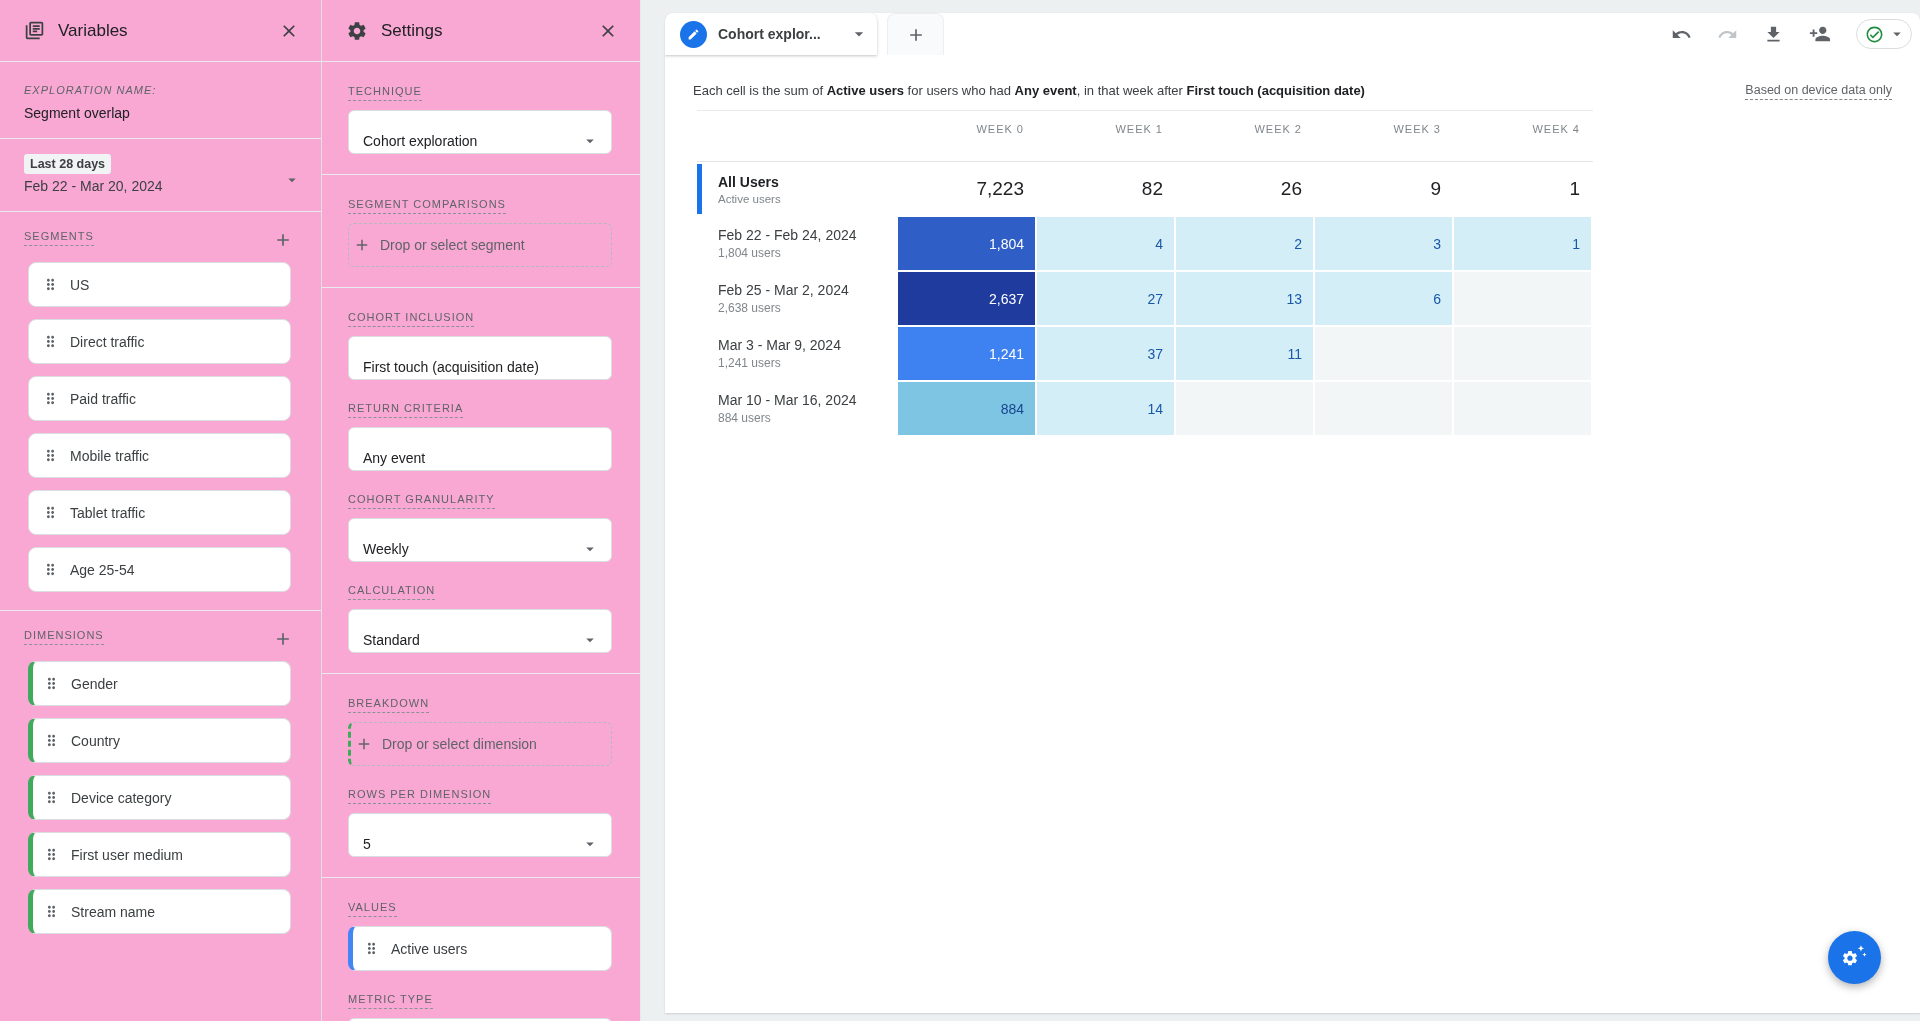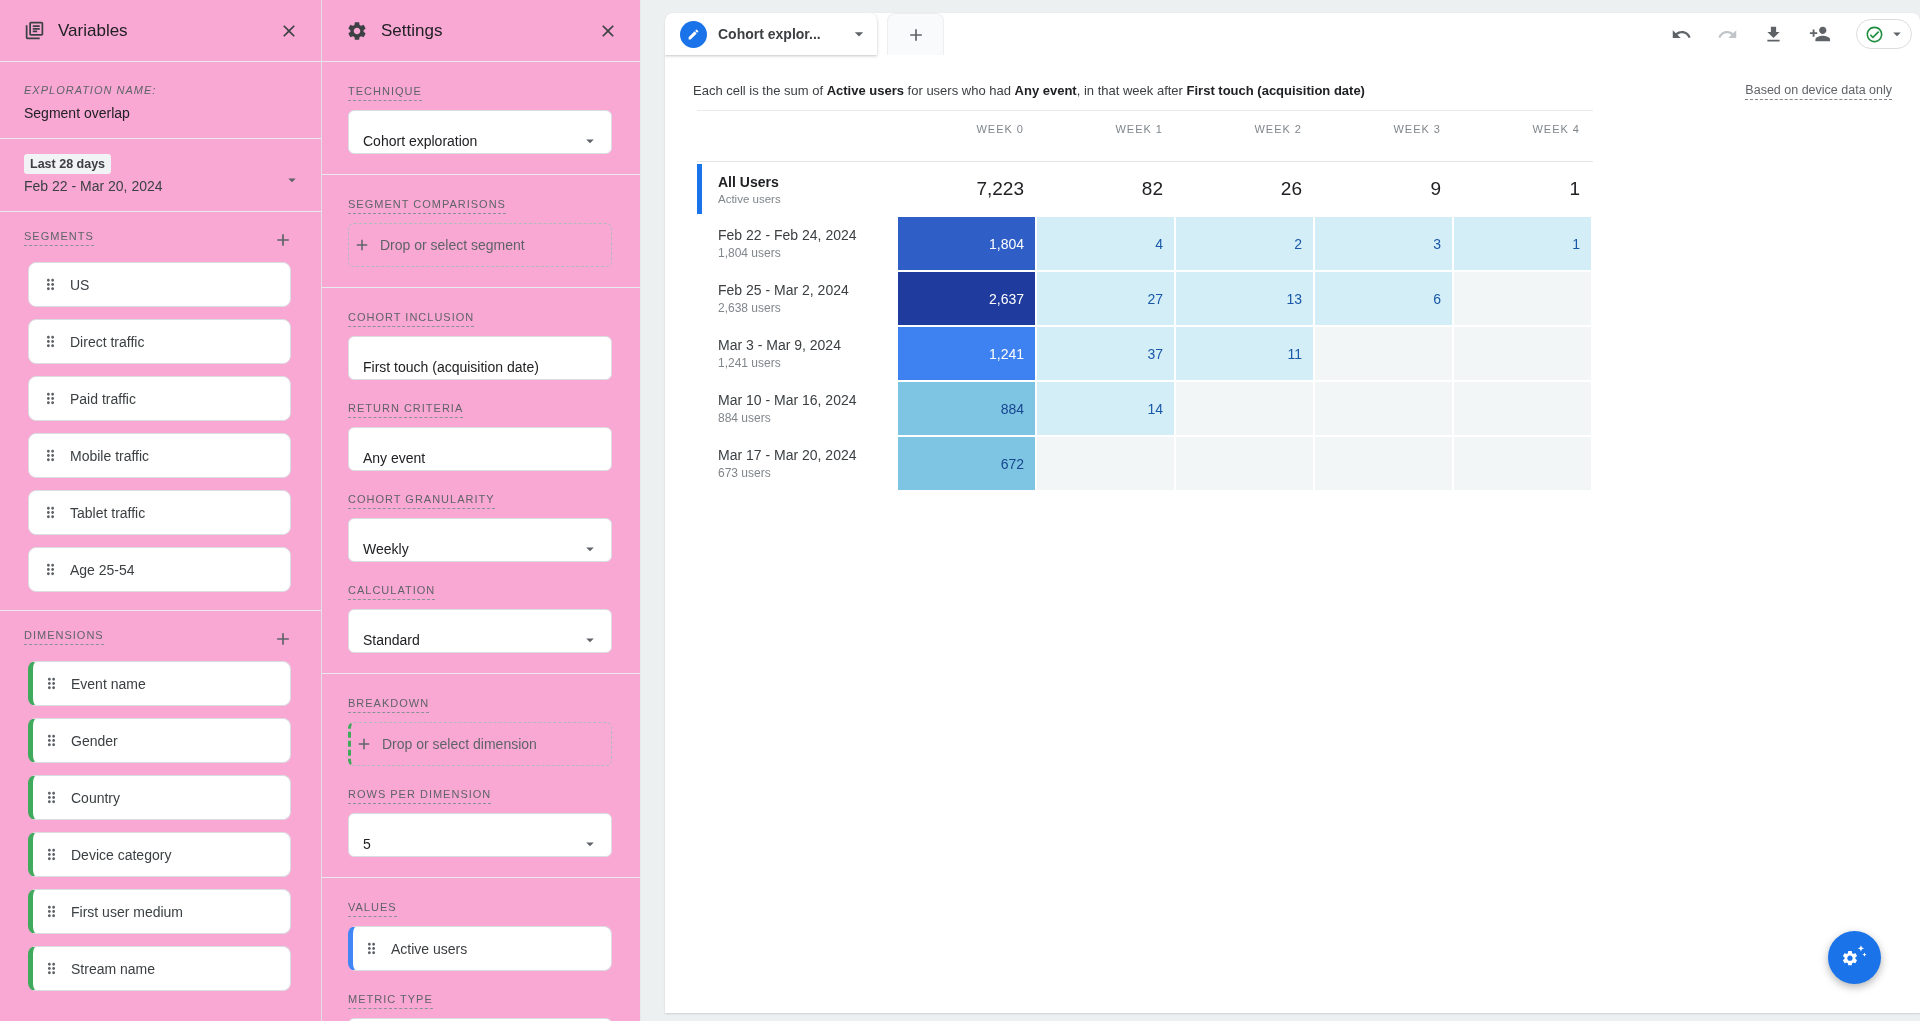--- a/index.html
+++ b/index.html
@@ -216,28 +216,20 @@
             <path d="M19 13h-6v6h-2v-6H5v-2h6V5h2v6h6z"></path>
           </svg>
       </button>
     </div>
     <div class="chip dim">
       <span>
           <svg width="17" height="17" viewBox="0 0 24 24" fill="#5f6368">
             <path d="M11 18c0 1.1-.9 2-2 2s-2-.9-2-2 .9-2 2-2 2 .9 2 2zm-2-8c-1.1 0-2 .9-2 2s.9 2 2 2 2-.9 2-2-.9-2-2-2zm0-6c-1.1 0-2 .9-2 2s.9 2 2 2 2-.9 2-2-.9-2-2-2zm6 4c1.1 0 2-.9 2-2s-.9-2-2-2-2 .9-2 2 .9 2 2 2zm0 2c-1.1 0-2 .9-2 2s.9 2 2 2 2-.9 2-2-.9-2-2-2zm0 6c-1.1 0-2 .9-2 2s.9 2 2 2 2-.9 2-2-.9-2-2-2z"></path>
           </svg>
         </span>
-      <span class="chip-label">Event name</span>
-    </div>
-    <div class="chip dim">
-      <span>
-          <svg width="17" height="17" viewBox="0 0 24 24" fill="#5f6368">
-            <path d="M11 18c0 1.1-.9 2-2 2s-2-.9-2-2 .9-2 2-2 2 .9 2 2zm-2-8c-1.1 0-2 .9-2 2s.9 2 2 2 2-.9 2-2-.9-2-2-2zm0-6c-1.1 0-2 .9-2 2s.9 2 2 2 2-.9 2-2-.9-2-2-2zm6 4c1.1 0 2-.9 2-2s-.9-2-2-2-2 .9-2 2 .9 2 2 2zm0 2c-1.1 0-2 .9-2 2s.9 2 2 2 2-.9 2-2-.9-2-2-2zm0 6c-1.1 0-2 .9-2 2s.9 2 2 2 2-.9 2-2-.9-2-2-2z"></path>
-          </svg>
-        </span>
       <span class="chip-label">Gender</span>
     </div>
     <div class="chip dim">
       <span>
           <svg width="17" height="17" viewBox="0 0 24 24" fill="#5f6368">
             <path d="M11 18c0 1.1-.9 2-2 2s-2-.9-2-2 .9-2 2-2 2 .9 2 2zm-2-8c-1.1 0-2 .9-2 2s.9 2 2 2 2-.9 2-2-.9-2-2-2zm0-6c-1.1 0-2 .9-2 2s.9 2 2 2 2-.9 2-2-.9-2-2-2zm6 4c1.1 0 2-.9 2-2s-.9-2-2-2-2 .9-2 2 .9 2 2 2zm0 2c-1.1 0-2 .9-2 2s.9 2 2 2 2-.9 2-2-.9-2-2-2zm0 6c-1.1 0-2 .9-2 2s.9 2 2 2 2-.9 2-2-.9-2-2-2z"></path>
           </svg>
         </span>
       <span class="chip-label">Country</span>
     </div>
@@ -513,31 +505,20 @@
           <span class="rdate">Mar 10 - Mar 16, 2024</span>
           <span class="rsub">884 users</span>
         </div>
         <div class="cell c-sky">884</div>
         <div class="cell c-cyan">14</div>
         <div class="cell c-empty"></div>
         <div class="cell c-empty"></div>
         <div class="cell c-empty"></div>
       </div>
 
-      <div class="grid-row trow">
-        <div class="rlabel">
-          <span class="rdate">Mar 17 - Mar 20, 2024</span>
-          <span class="rsub">673 users</span>
-        </div>
-        <div class="cell c-sky">672</div>
-        <div class="cell c-empty"></div>
-        <div class="cell c-empty"></div>
-        <div class="cell c-empty"></div>
-        <div class="cell c-empty"></div>
-      </div>
     </div>
   </div>
 
   <button class="fab">
     <span>
       <svg width="27" height="27" viewBox="0 0 26 26">
         <g transform="translate(0,5) scale(0.72)" fill="#fff">
             <path d="M19.14 12.94c.04-.3.06-.61.06-.94 0-.32-.02-.64-.07-.94l2.03-1.58c.18-.14.23-.41.12-.61l-1.92-3.32c-.12-.22-.37-.29-.59-.22l-2.39.96c-.5-.38-1.03-.7-1.62-.94l-.36-2.54c-.04-.24-.24-.41-.48-.41h-3.84c-.24 0-.43.17-.47.41l-.36 2.54c-.59.24-1.13.57-1.62.94l-2.39-.96c-.22-.08-.47 0-.59.22L2.74 8.87c-.12.21-.08.47.12.61l2.03 1.58c-.05.3-.09.63-.09.94s.02.64.07.94l-2.03 1.58c-.18.14-.23.41-.12.61l1.92 3.32c.12.22.37.29.59.22l2.39-.96c.5.38 1.03.7 1.62.94l.36 2.54c.05.24.24.41.48.41h3.84c.24 0 .44-.17.47-.41l.36-2.54c.59-.24 1.13-.56 1.62-.94l2.39.96c.22.08.47 0 .59-.22l1.92-3.32c.12-.22.07-.47-.12-.61l-2.01-1.58zM12 15.6c-1.98 0-3.6-1.62-3.6-3.6s1.62-3.6 3.6-3.6 3.6 1.62 3.6 3.6-1.62 3.6-3.6 3.6z"></path>
           </g>
         <path fill="#fff" d="M19.2 1.2 20.1 3.3 22.2 4.2 20.1 5.1 19.2 7.2 18.3 5.1 16.2 4.2 18.3 3.3z"></path>

